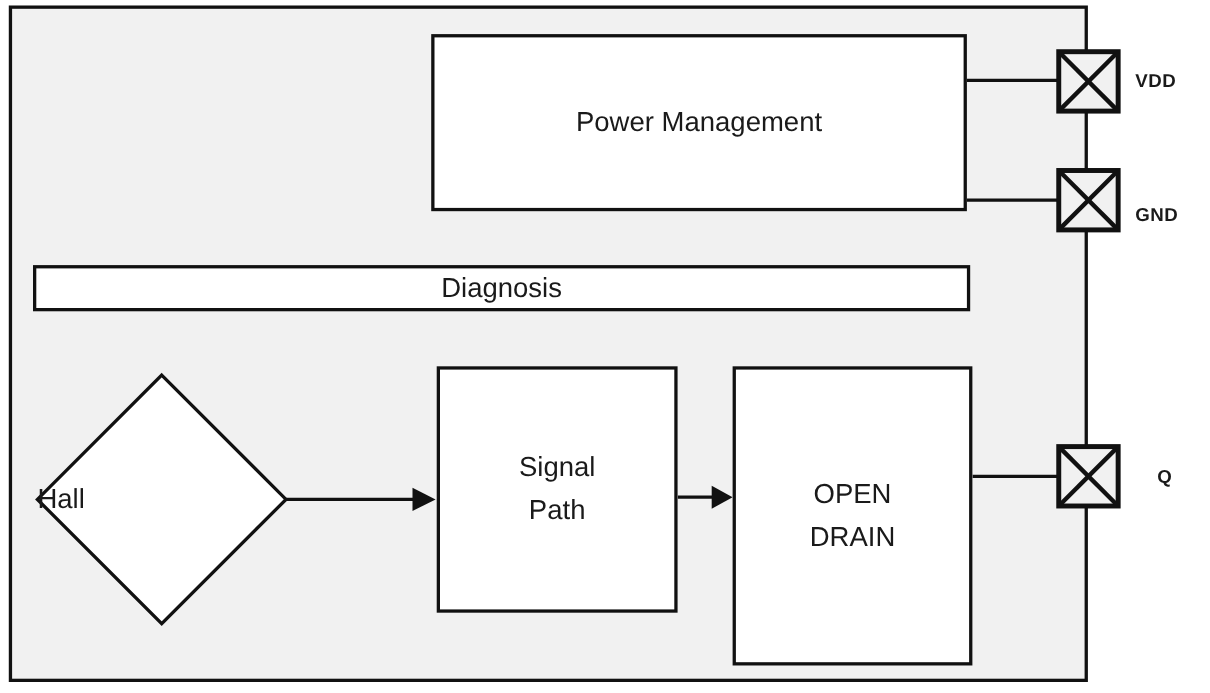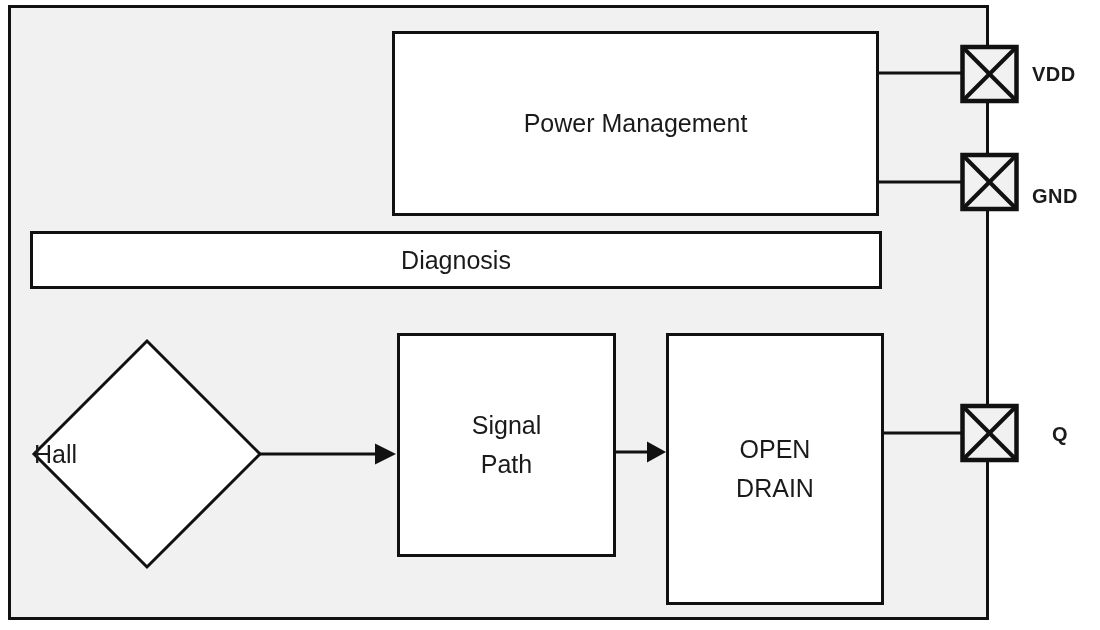--- a/index.html
+++ b/index.html
@@ -19,21 +19,21 @@
   .wire{stroke:var(--line);stroke-width:3;fill:none}
   .arrowhead{fill:var(--line);stroke:none}
   .diamond{fill:var(--block-fill);stroke:var(--line);stroke-width:3}
   .pad-box{fill:var(--chip-fill);stroke:var(--line);stroke-width:4.5}
   .pad-x{stroke:var(--line);stroke-width:4;fill:none}
   .box{position:absolute;background:var(--block-fill);border:3px solid var(--line);
     display:flex;align-items:center;justify-content:center;text-align:center}
   .box-label{font-size:25px;line-height:1.55;color:var(--text);white-space:pre-line}
   .hall-label-wrap{position:absolute;left:34px;top:341px;width:226px;height:226px;
     display:flex;align-items:center;justify-content:flex-start}
-  .pin-label{position:absolute;font-size:20px;font-weight:600;color:var(--text);
+  .pin-label{position:absolute;font-size:17px;font-weight:600;color:var(--text);
     transform:translateY(-50%);white-space:nowrap;letter-spacing:0.5px}
 </style>
 </head>
 <body>
 
 <div class="stage">
 
   <div class="chip"></div>
 
   <svg class="overlay" viewBox="0 0 1100 630" aria-hidden="true">
@@ -62,25 +62,25 @@
       <line class="pad-x" x1="1016.5" y1="155" x2="962.5" y2="209"></line>
     </g>
 
     <g>
       <rect class="pad-box" x="962.5" y="406" width="54" height="54"></rect>
       <line class="pad-x" x1="962.5" y1="406" x2="1016.5" y2="460"></line>
       <line class="pad-x" x1="1016.5" y1="406" x2="962.5" y2="460"></line>
     </g>
   </svg>
 
-  <div class="box" style="left:392px;top:31px;width:487px;height:185px">
+  <div class="box" style="left:392px;top:31px;width:487px;height:161px">
     <span class="box-label">Power Management</span>
   </div>
 
-  <div class="box" style="left:30px;top:231px;width:852px;height:58px">
+  <div class="box" style="left:30px;top:241px;width:852px;height:42px">
     <span class="box-label">Diagnosis</span>
   </div>
 
   <div class="box" style="left:397px;top:333px;width:219px;height:224px">
     <span class="box-label">Signal
 Path</span>
   </div>
 
   <div class="box" style="left:666px;top:333px;width:218px;height:272px">
     <span class="box-label">OPEN

